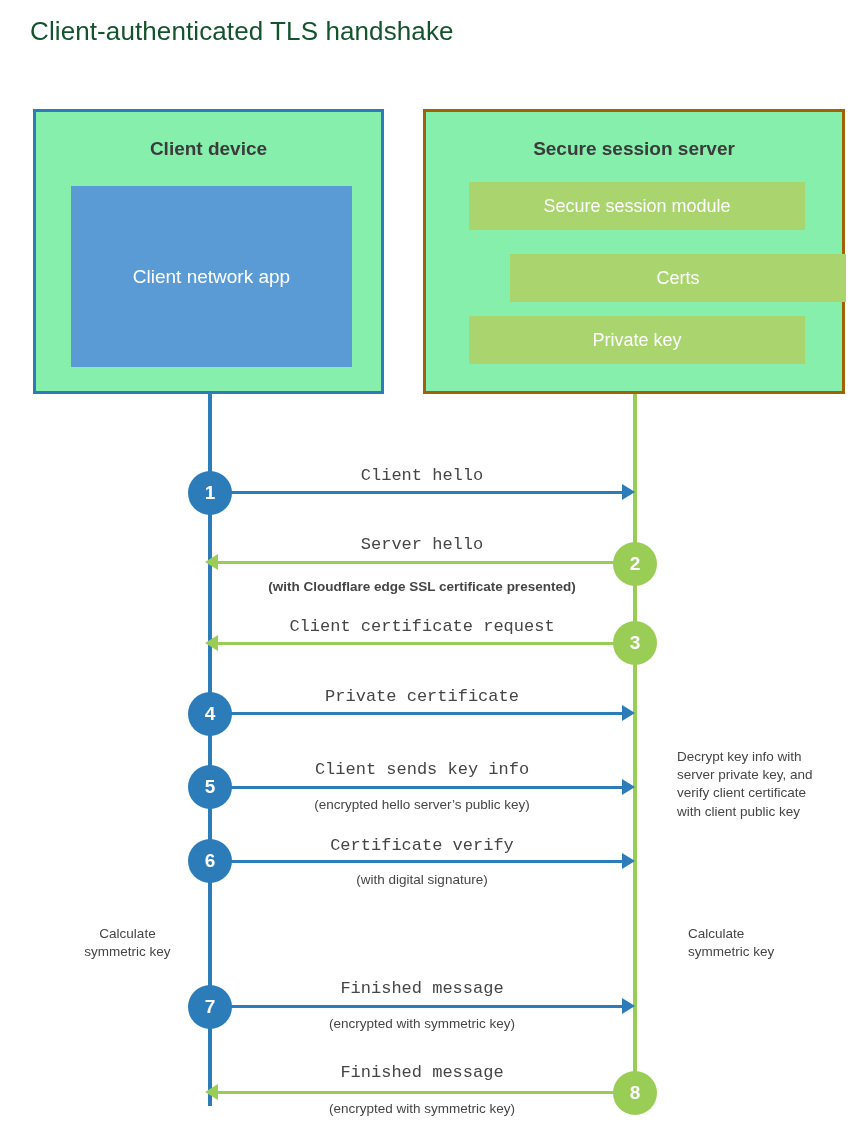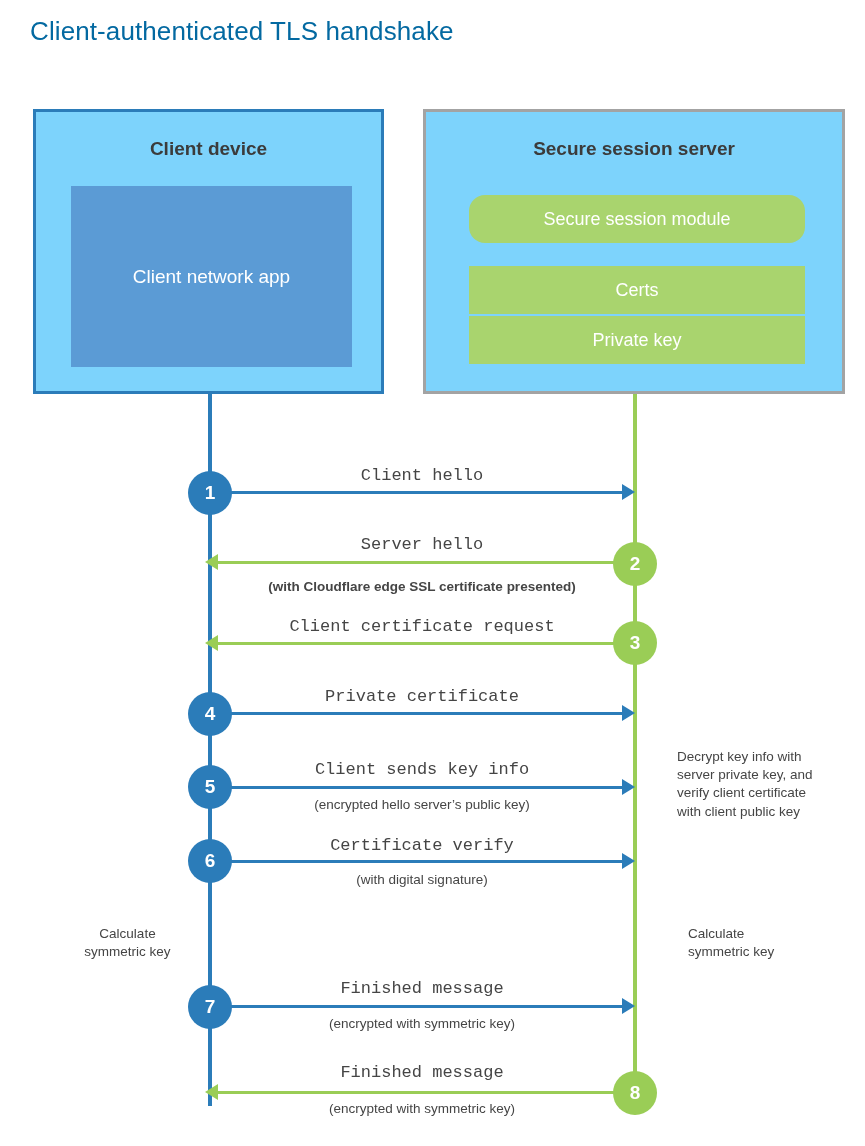--- a/index.html
+++ b/index.html
@@ -8,49 +8,49 @@
     background:#ffffff;
     font-family:"Liberation Sans", sans-serif;
     color:#404040;
     position:relative;
     overflow:hidden;
   }
   #stage { position:absolute; left:0; top:0; width:865px; height:1146px; }
 
   .title {
     position:absolute; left:30px; top:16px;
-    font-size:26px; font-weight:400; color:#0369a1;
+    font-size:26px; font-weight:400; color:#14532d;
     letter-spacing:0.1px; white-space:nowrap;
   }
 
   
-  .party-box { position:absolute; background:#7dd3fc; box-sizing:border-box; }
+  .party-box { position:absolute; background:#86efac; box-sizing:border-box; }
   .party-box.client { left:33px; top:109px; width:351px; height:285px; border:3px solid #2b7cb9; }
-  .party-box.server { left:423px; top:109px; width:422px; height:285px; border:3px solid #a3a3a3; }
+  .party-box.server { left:423px; top:109px; width:422px; height:285px; border:3px solid #a16207; }
 
   .party-title {
     position:absolute; left:0; right:0; top:26px;
     text-align:center; font-size:19px; font-weight:bold; color:#3b3b3b;
   }
 
   .client-app {
     position:absolute; left:35px; top:74px; width:281px; height:181px;
     background:#5b9bd5; color:#ffffff;
     display:flex; align-items:center; justify-content:center;
     text-align:center; font-size:19px; line-height:1.35;
   }
 
   .server-bar {
     position:absolute; left:43px; width:336px; height:48px;
     background:#a9d46e; color:#ffffff;
     display:flex; align-items:center; justify-content:center;
     font-size:18px;
   }
-  .server-bar.b0 { top:83px;border-radius:16px; }
-  .server-bar.b1 { top:154px; }
+  .server-bar.b0 { top:70px; }
+  .server-bar.b1 { top:142px;margin-left:41px; }
   .server-bar.b2 { top:204px; }
 
   
   .lifeline { position:absolute; width:4px; }
   .lifeline.client-line { left:208px; top:394px; height:712px; background:#2b7cb9; }
   .lifeline.server-line { left:633px; top:394px; height:700px; background:#9acd56; }
   .msg-line { position:absolute; height:3px; }
   .msg-line.blue { background:#2b7cb9; }
   .msg-line.green { background:#9acd56; }
 

